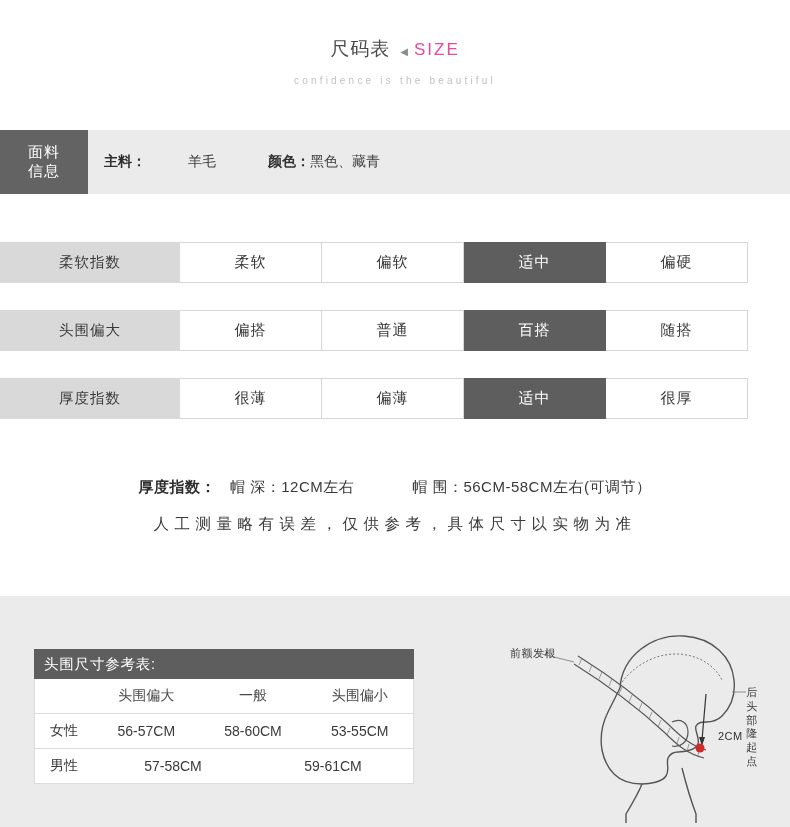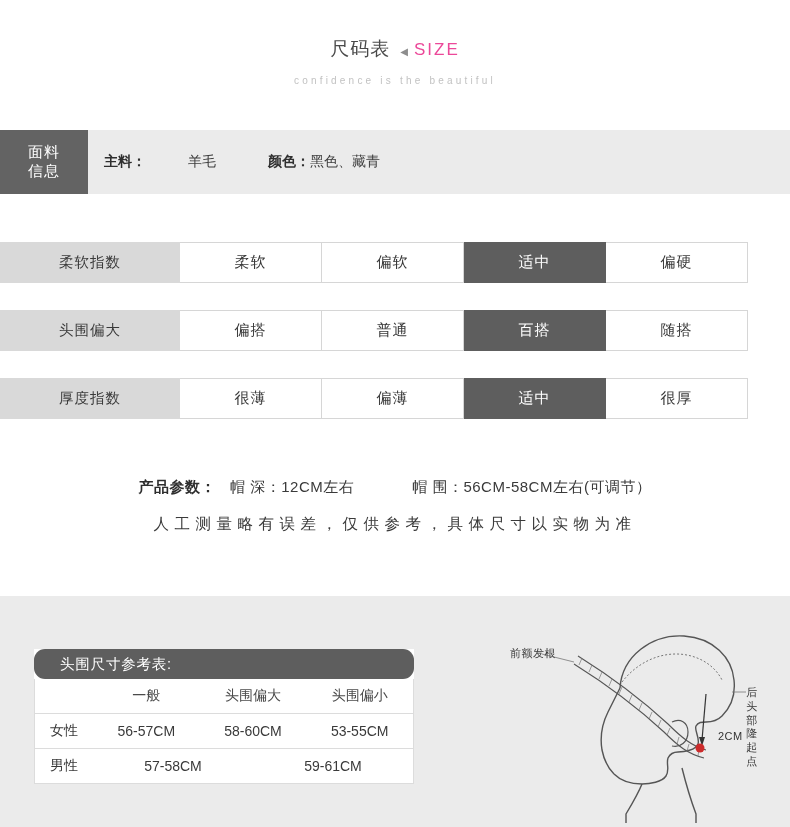--- a/index.html
+++ b/index.html
@@ -190,24 +190,23 @@
     left: 34px;
     width: 380px;
     background: #ffffff;
   }
   .st-header {
     background: #5e5e5e;
     color: #ffffff;
     height: 30px;
     display: flex;
     align-items: center;
-    padding-left: 26px;
+    padding-left: 10px;
     font-size: 14.5px;
     letter-spacing: 0.8px;
-    border-radius: 11px;
   }
   .st-row {
     display: flex;
     height: 35px;
     border-bottom: 1px solid #dcdcdc;
     border-left: 1px solid #dcdcdc;
     border-right: 1px solid #dcdcdc;
     box-sizing: border-box;
   }
   .st-row:first-of-type {
@@ -314,36 +313,36 @@
       <div class="idx-cell">很薄</div>
       <div class="idx-cell">偏薄</div>
       <div class="idx-cell active">适中</div>
       <div class="idx-cell">很厚</div>
     </div>
 
   </div>
 
   <div class="params">
     <div class="params-line1">
-      <span class="p-title">产品参数：</span>
+      <span class="p-title">厚度指数：</span>
       <span class="p-item">帽 深：12CM左右</span>
       <span class="p-item second">帽 围：56CM-58CM左右(可调节）</span>
     </div>
     <div class="params-line2">人工测量略有误差，仅供参考，具体尺寸以实物为准</div>
   </div>
 
   <div class="bottom-block">
 
     <div class="size-table">
       <div class="st-header">头围尺寸参考表:</div>
 
       <div class="st-row st-head-row">
         <div class="st-cell st-c0"></div>
+        <div class="st-cell st-c2">头围偏大</div>
         <div class="st-cell st-c1">一般</div>
-        <div class="st-cell st-c2">头围偏大</div>
         <div class="st-cell st-c3">头围偏小</div>
       </div>
 
       <div class="st-row">
         <div class="st-cell st-c0">女性</div>
         <div class="st-cell st-c1">56-57CM</div>
         <div class="st-cell st-c2">58-60CM</div>
         <div class="st-cell st-c3">53-55CM</div>
       </div>
 

